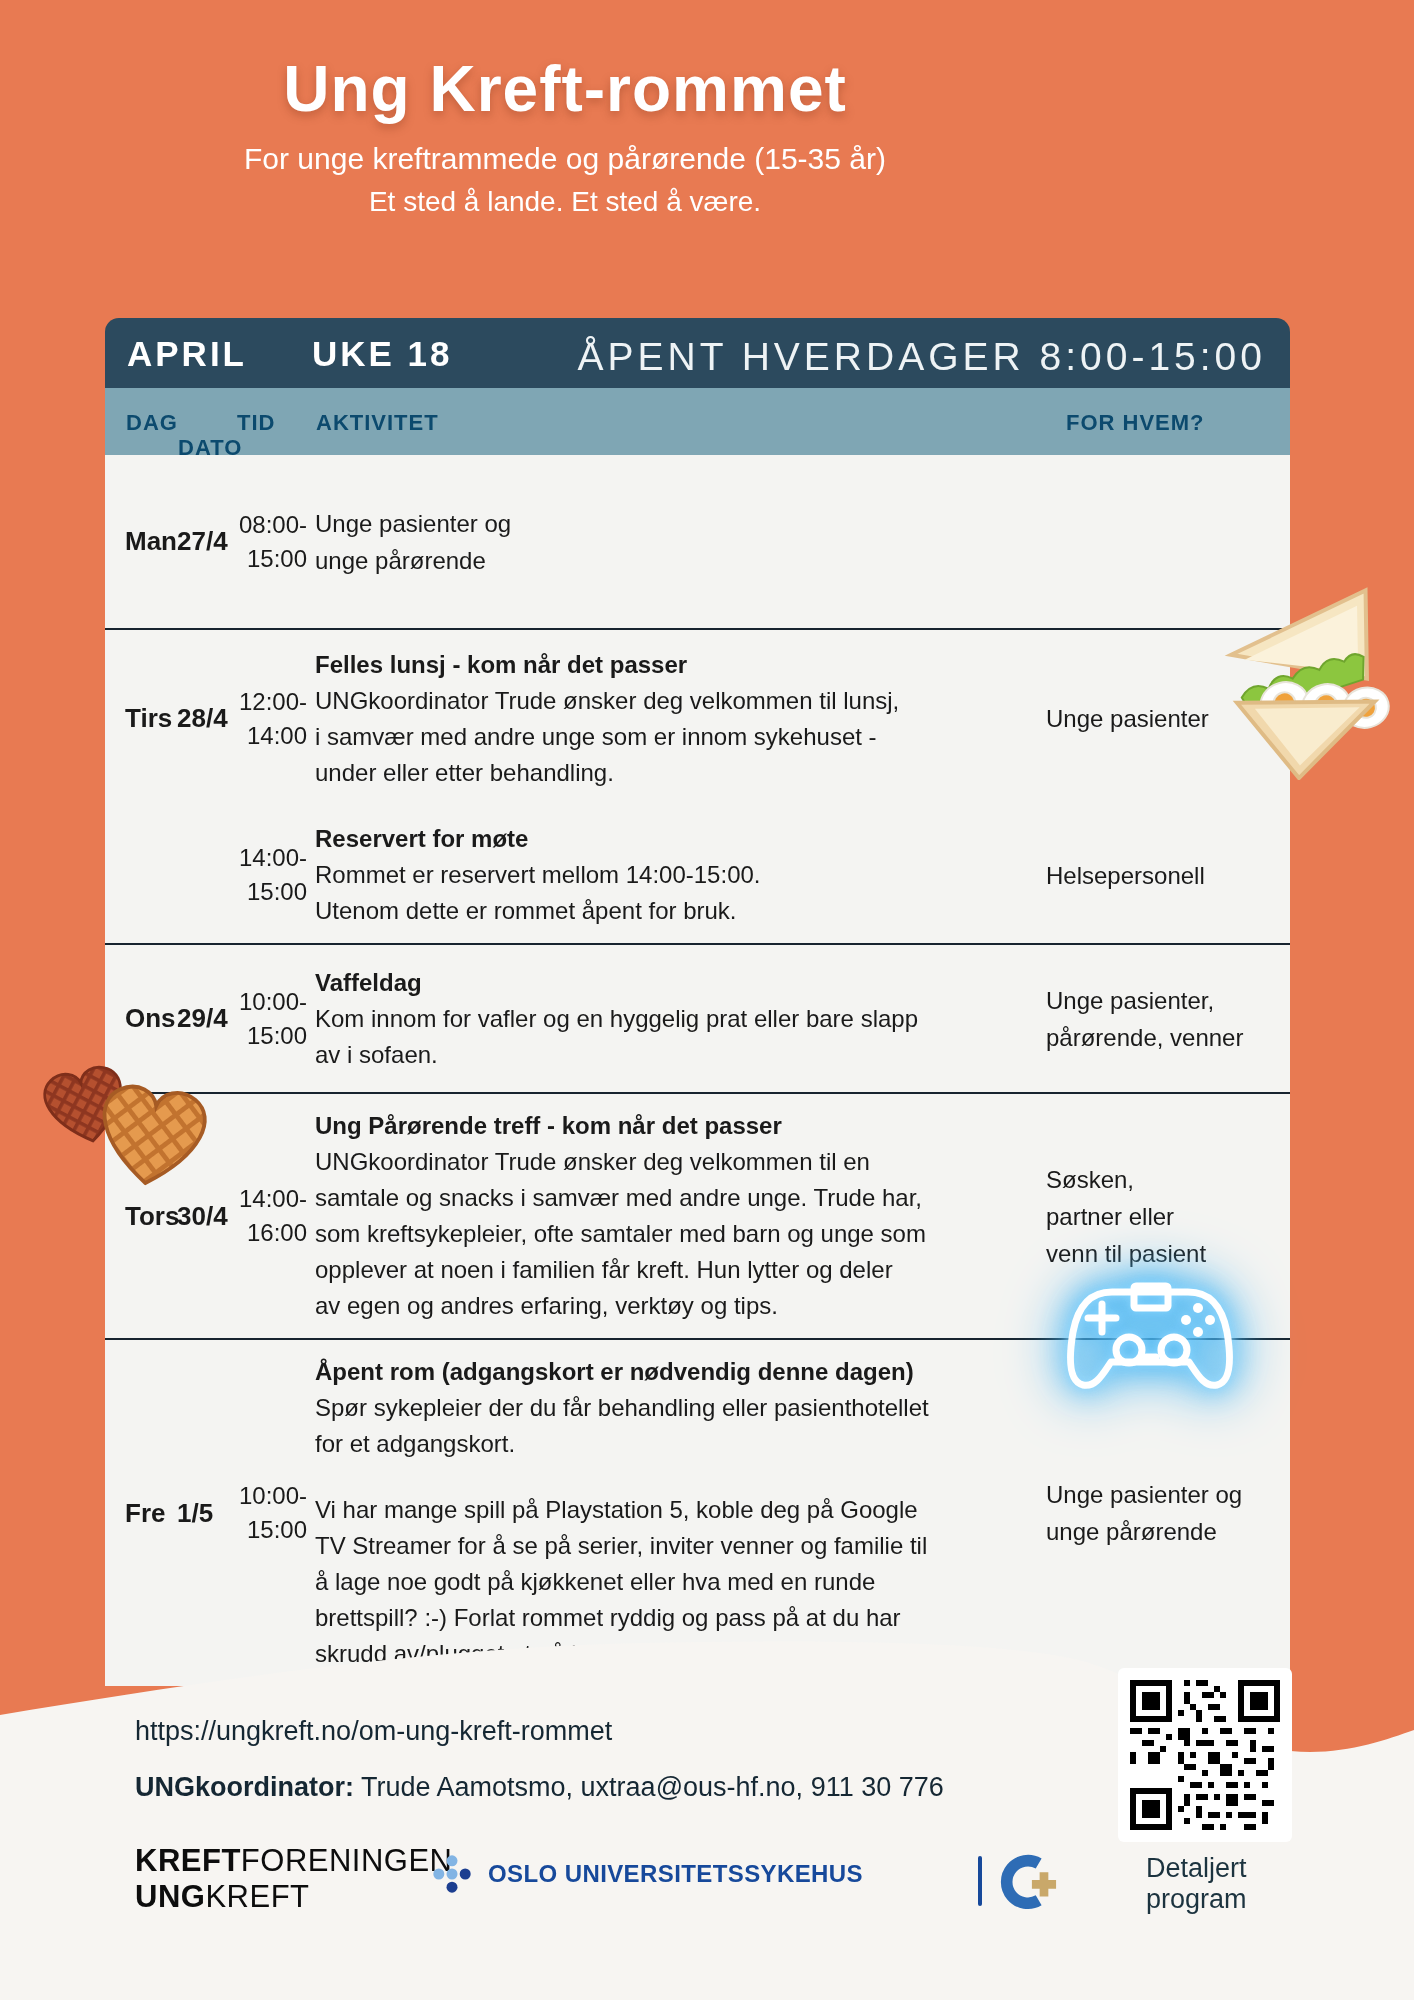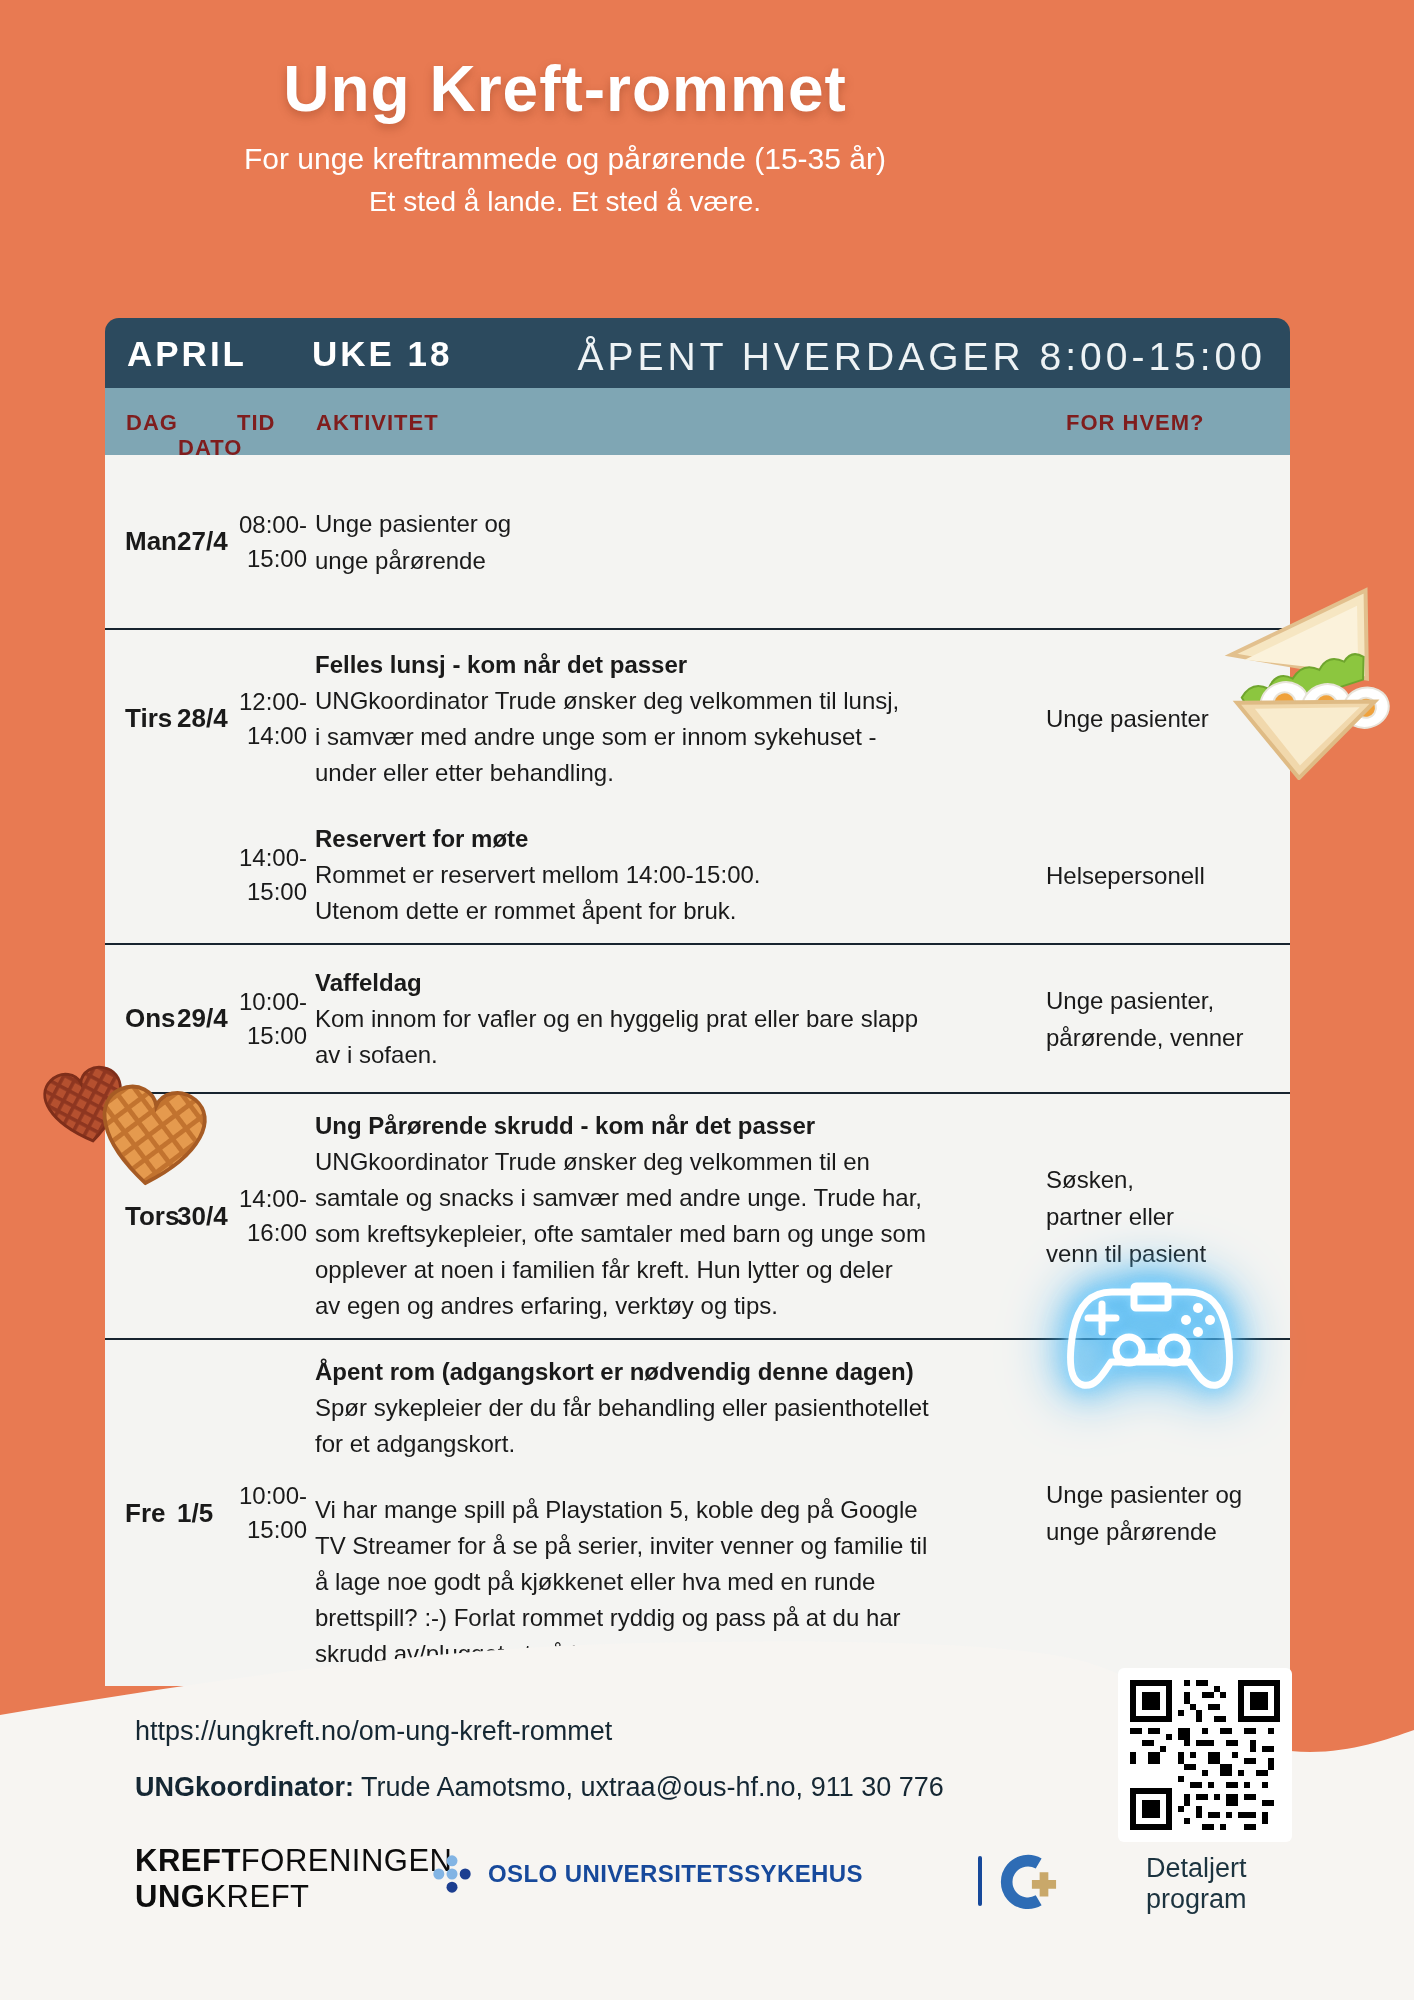--- a/index.html
+++ b/index.html
@@ -21,21 +21,21 @@
   
   .sched{ position:absolute; left:105px; top:318px; width:1185px; }
   .topbar{
     height:70px; background:#2C4A5E; border-radius:14px 14px 0 0;
     position:relative; color:#fff;
   }
   .topbar .month{ position:absolute; left:22px; top:16px; font-size:35px; font-weight:bold; letter-spacing:3px;}
   .topbar .week { position:absolute; left:207px; top:16px; font-size:35px; font-weight:bold; letter-spacing:3px;}
   .topbar .hours{ position:absolute; right:24px; top:17px; font-size:39px; font-weight:400; letter-spacing:4px; color:#eef3f5;}
   .colhead{
-    height:67px; background:#7FA6B4; color:#7f1d1d; position:relative;
+    height:67px; background:#7FA6B4; color:#0c4a6e; position:relative;
     font-size:22px; font-weight:bold; letter-spacing:1px;
   }
   .colhead span{ position:absolute; top:22px; }
   .ch-day{ left:21px; } .ch-date{ left:73px;margin-top:25px; } .ch-time{ left:132px; }
   .ch-act{ left:211px; } .ch-who{ left:961px; }
 
   .tbody{ background:#F4F4F2; }
   .day-block{ border-top:0; }
   .day-block + .day-block{ border-top:2px solid #17242F; }
   .ev{
@@ -175,21 +175,21 @@
       </div>
 
       <div class="day-block">
         <div class="ev h-tors">
           <span></span>
           <span class="c-day">Tors</span>
           <span class="c-date">30/4</span>
           <span class="c-time">14:00-
 16:00</span>
           <div class="c-act">
-            <div class="t">Ung Pårørende skrudd - kom når det passer</div>
+            <div class="t">Ung Pårørende treff - kom når det passer</div>
             <div class="d">UNGkoordinator Trude ønsker deg velkommen til en
 samtale og snacks i samvær med andre unge. Trude har,
 som kreftsykepleier, ofte samtaler med barn og unge som
 opplever at noen i familien får kreft. Hun lytter og deler
 av egen og andres erfaring, verktøy og tips.</div>
           </div>
           <span class="c-who">Søsken,
 partner eller
 venn til pasient</span>
           <span></span>

